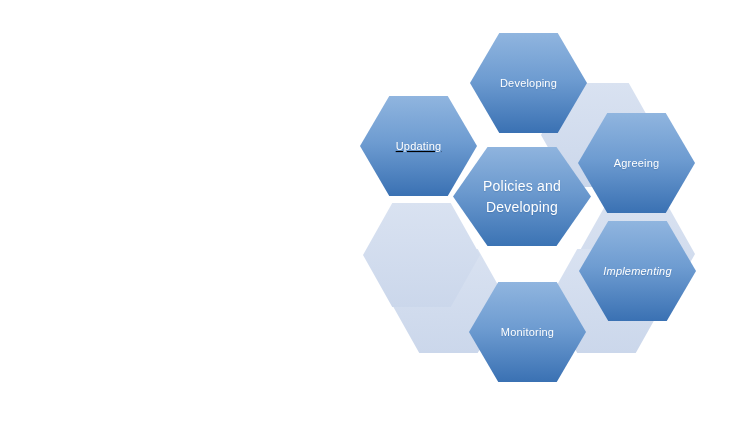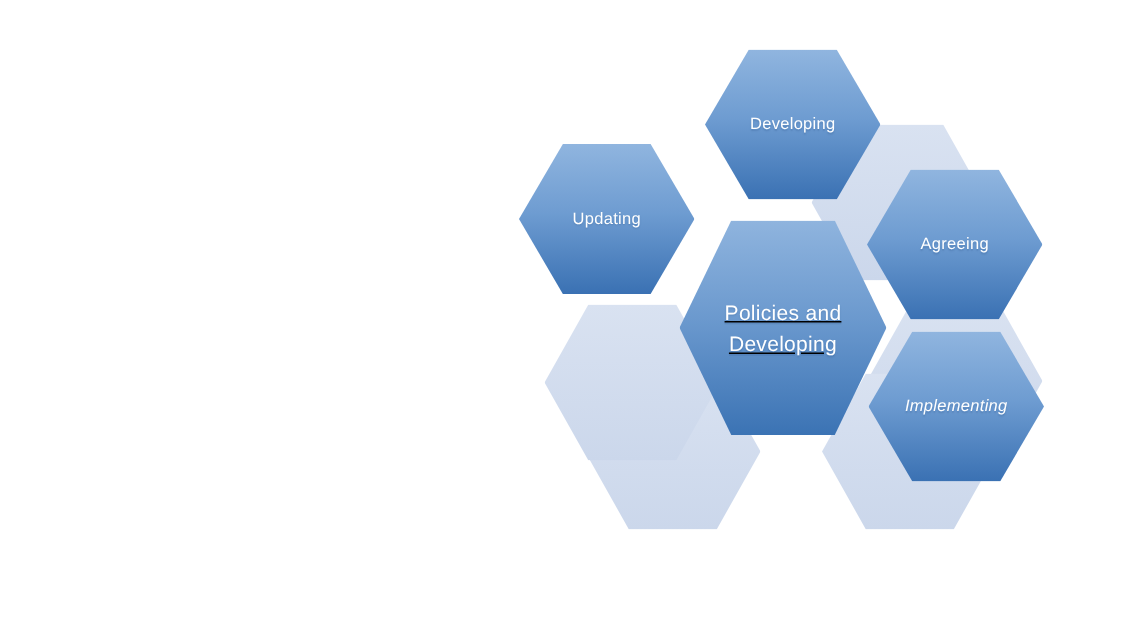--- a/index.html
+++ b/index.html
@@ -16,44 +16,43 @@
     clip-path:polygon(0 50%,25% 0,75% 0,100% 50%,75% 100%,25% 100%);
     display:flex;align-items:center;justify-content:center;
     text-align:center;
   }
   .hex-main{
     width:117px;height:100px;
     background:linear-gradient(180deg,#90B5DF 0%,#6E9CD1 46%,#3A71B3 100%);
     z-index:2;
   }
   .hex-center{
-    width:138px;height:143px;
+    width:138px;height:99px;
     background:linear-gradient(180deg,#8FB4DE 0%,#6B99CE 46%,#3B73B4 100%);
     z-index:3;
-    text-decoration:underline;
   }
   .hex-connector{
     width:117px;height:104px;
     background:linear-gradient(180deg,#D9E2F1 0%,#CBD7EB 100%);
     z-index:1;
   }
   .hex-label{
     color:#ffffff;font-size:11px;letter-spacing:0.2px;
     line-height:1.3;padding:0 8px;
     text-shadow:0 1px 1px rgba(40,80,130,0.25);
   }
   .hex-center .hex-label{font-size:14px;line-height:1.45;}
 
   
   .pos-developing  {left:470px;top:33px;}
   .pos-agreeing    {left:578px;top:98px;margin-top:15px;}
   .pos-implementing{left:579px;top:221px;font-style:italic;}
   .pos-monitoring  {left:469px;top:282px;}
   .pos-reviewing   {left:363px;top:222px;}
-  .pos-updating    {left:346px;top:96px;}
+  .pos-updating    {left:360px;top:96px;text-decoration:underline;}
   .pos-center      {left:453px;top:147px;}
 
   .pos-conn-dev-agr{left:541px;top:83px;}
   .pos-conn-agr-imp{left:578px;top:202px;}
   .pos-conn-imp-mon{left:548px;top:249px;}
   .pos-conn-mon-rev{left:390px;top:249px;}
   .pos-conn-rev-upd{left:363px;top:203px;}
 </style>
 </head>
 <body>
@@ -71,20 +70,23 @@
   </div>
 
   <div class="hex hex-main pos-agreeing">
     <span class="hex-label">Agreeing</span>
   </div>
 
   <div class="hex hex-main pos-implementing">
     <span class="hex-label">Implementing</span>
   </div>
 
+  <div class="hex hex-main pos-monitoring">
+    <span class="hex-label">Monitoring</span>
+  </div>
 
 
   <div class="hex hex-main pos-updating">
     <span class="hex-label">Updating</span>
   </div>
 
   <div class="hex hex-center pos-center">
     <span class="hex-label">
       <span>Policies and</span><br>
       <span>Developing</span>

